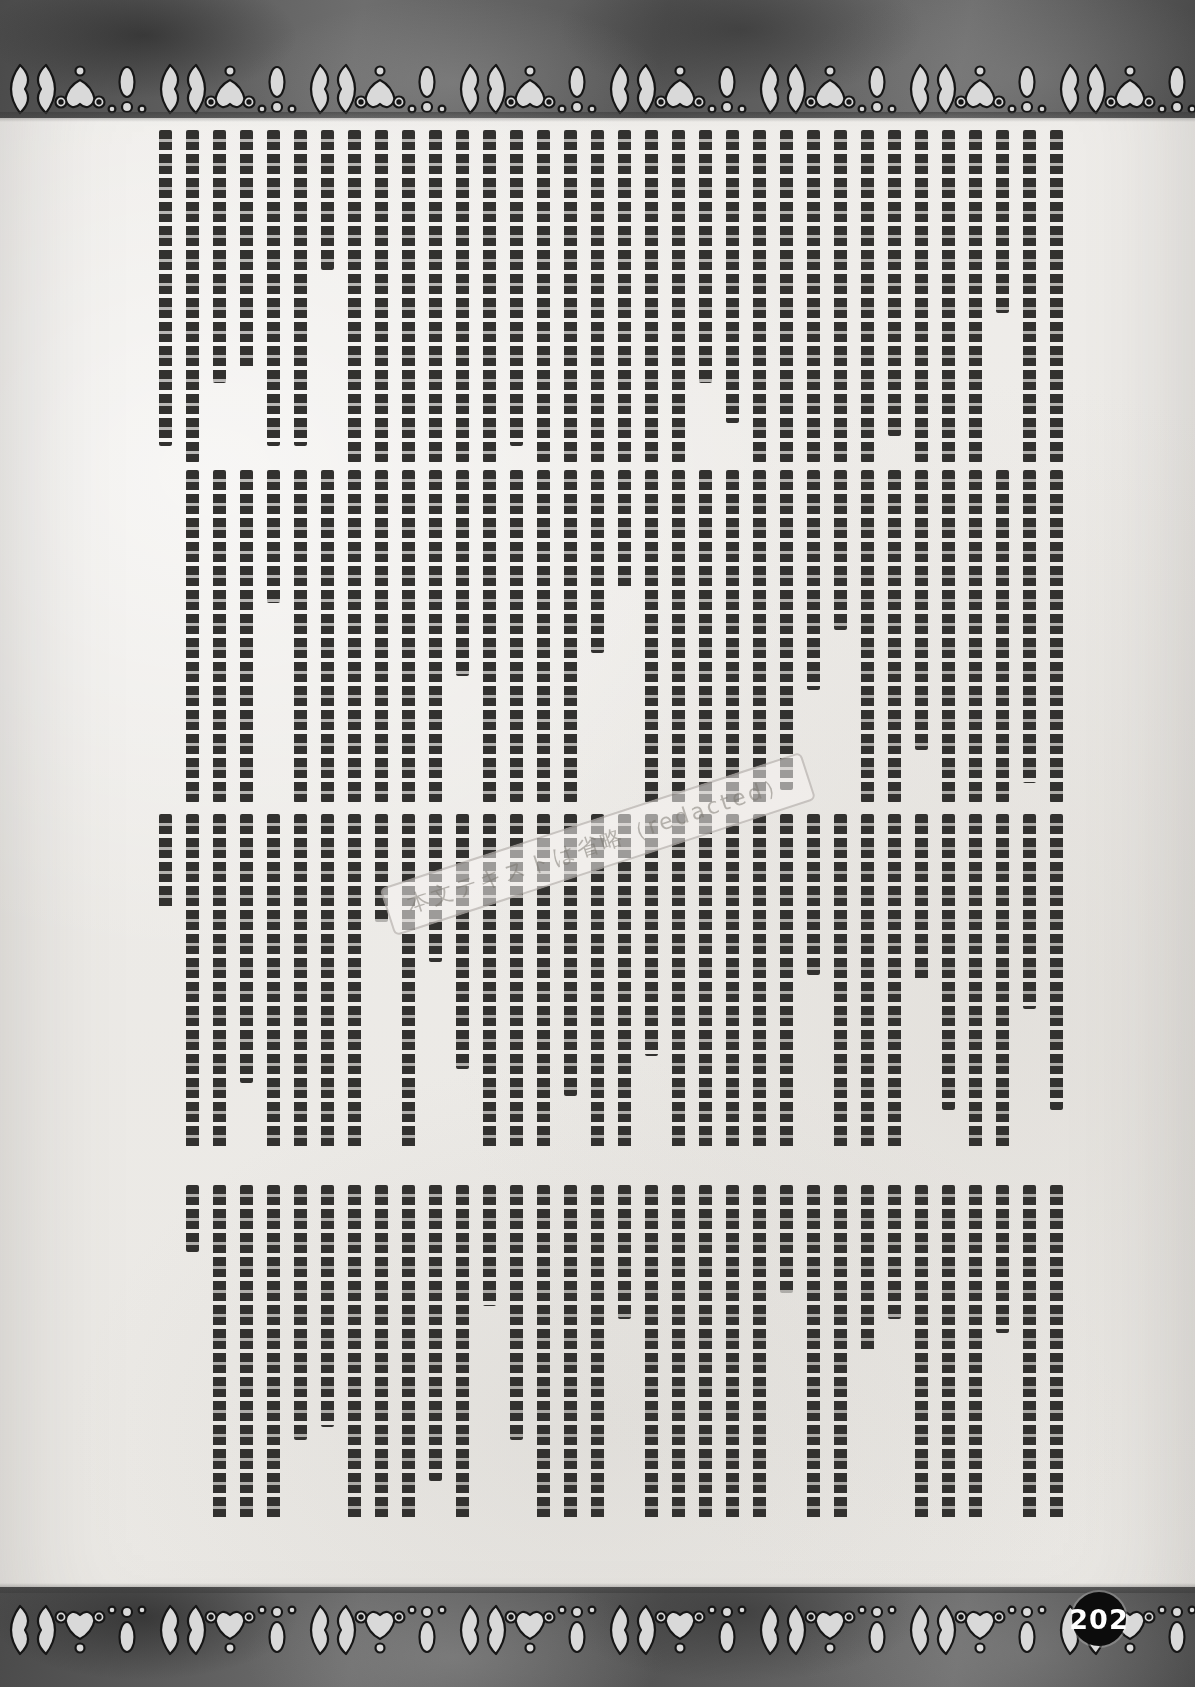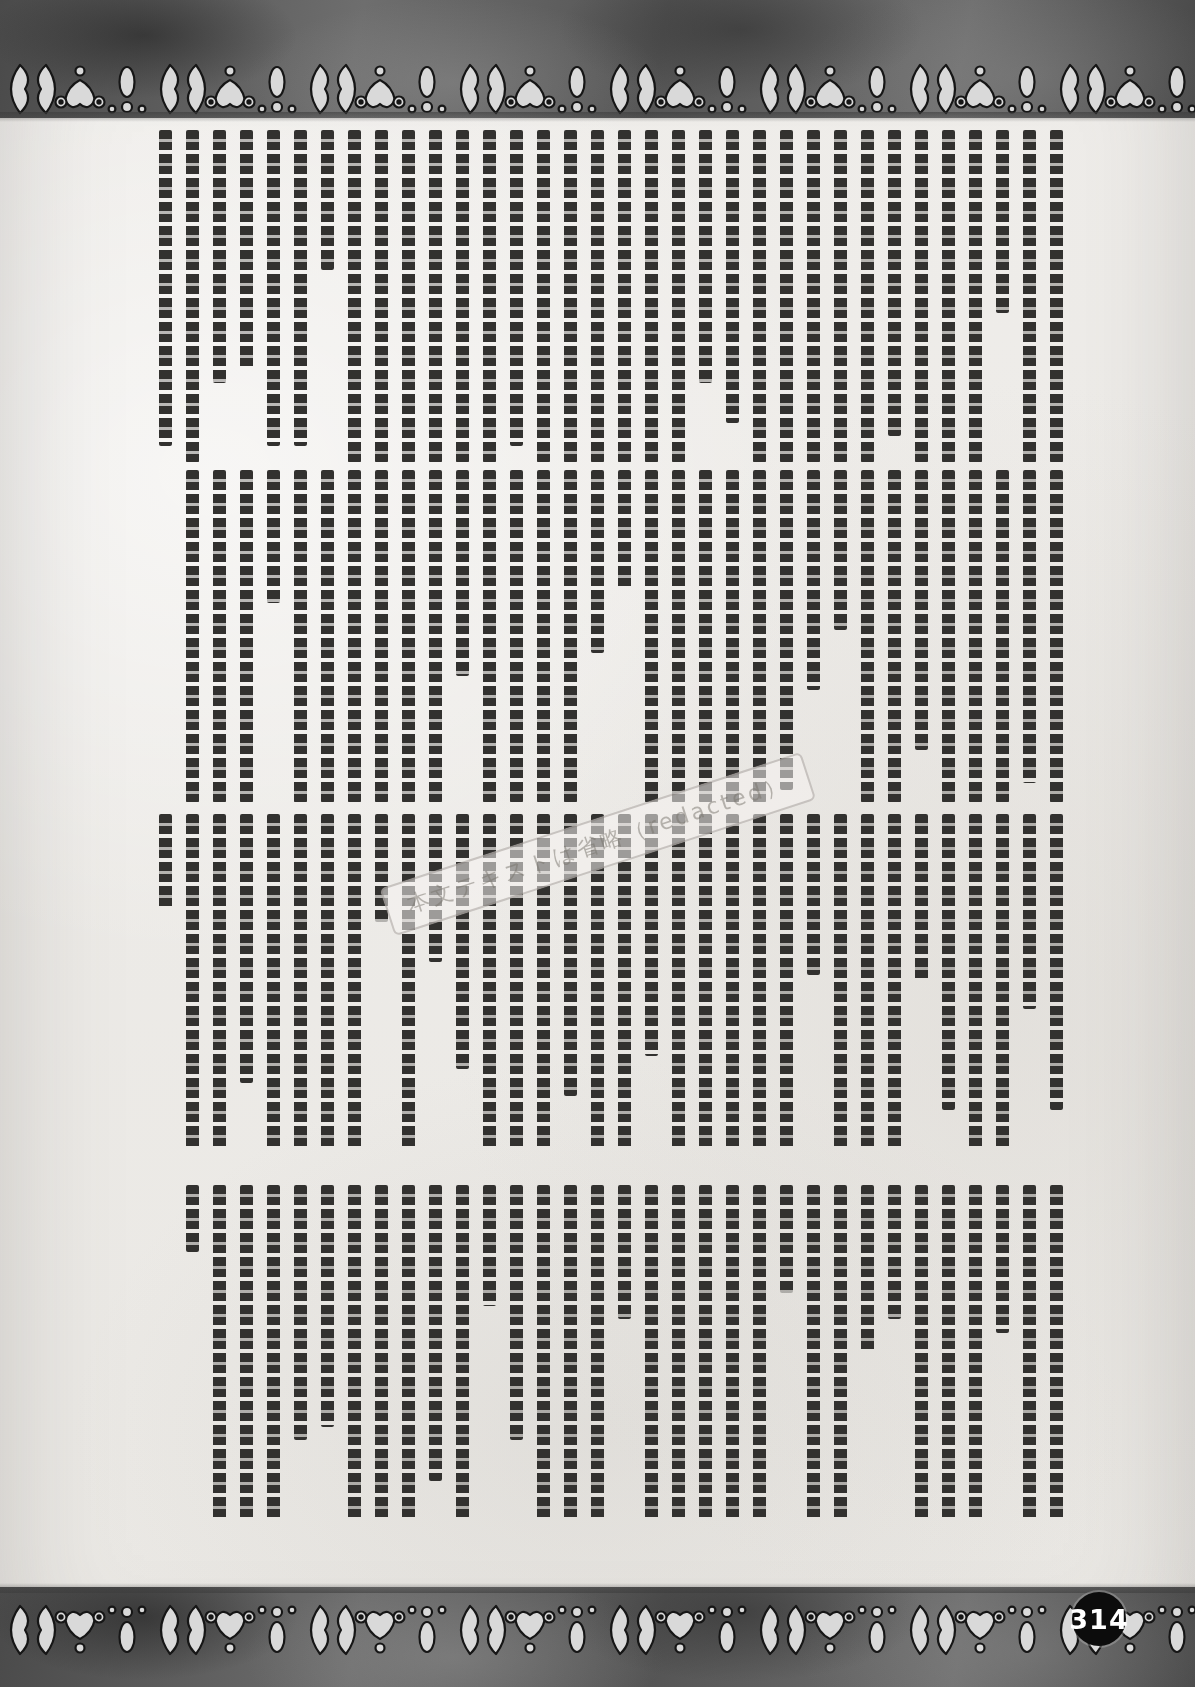--- a/index.html
+++ b/index.html
@@ -484,16 +484,16 @@
     <ellipse cx="127" cy="22" rx="7.5" ry="15"></ellipse>
     <circle cx="127" cy="47" r="5"></circle>
     <circle cx="112" cy="49" r="3.4"></circle>
     <circle cx="142" cy="49" r="3.4"></circle>
   </g>
 </svg>
     </div>
   <div class="page-edge-fade-bottom"></div>
 
   <div class="page-number-badge">
-    <span>314</span>
+    <span>202</span>
   </div>
 
 </div>
 
 </body></html>

